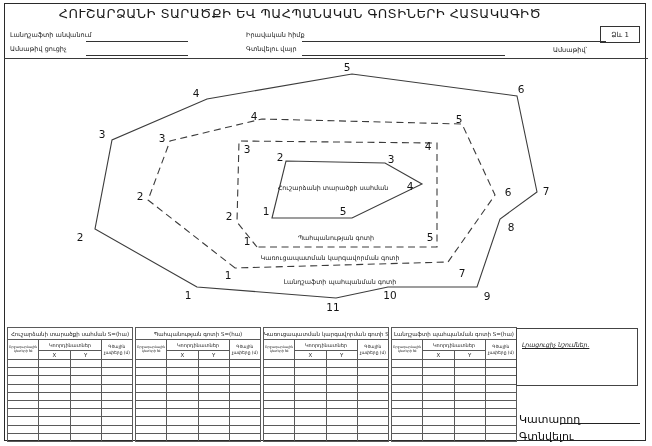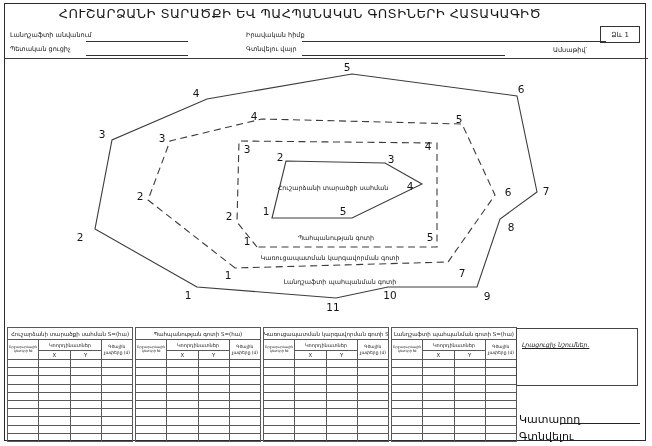--- a/index.html
+++ b/index.html
@@ -82,21 +82,21 @@
   <div class="hdr-divider"></div>
 
   <div class="title">ՀՈՒՇԱՐՁԱՆԻ ՏԱՐԱԾՔԻ ԵՎ ՊԱՀՊԱՆԱԿԱՆ ԳՈՏԻՆԵՐԻ ՀԱՏԱԿԱԳԻԾ</div>
   <div class="formno">Ձև 1</div>
 
   <div class="flabel" style="left:10px;top:31px">Լանդշաֆտի անվանում</div>
   <div class="fline" style="left:86px;top:40px;width:102px"></div>
   <div class="flabel" style="left:246px;top:31px">Իրավական հիմք</div>
   <div class="fline" style="left:302px;top:40px;width:304px"></div>
 
-  <div class="flabel" style="left:10px;top:45px">Պետական ցուցիչ</div>
+  <div class="flabel" style="left:10px;top:45px">Ամսաթիվ ցուցիչ</div>
   <div class="fline" style="left:86px;top:54px;width:102px"></div>
   <div class="flabel" style="left:246px;top:45px">Գտնվելու վայր</div>
   <div class="fline" style="left:302px;top:54px;width:203px"></div>
   <div class="flabel" style="left:553px;top:46px">Ամսաթիվ՝</div>
 
   <div class="tables">
     <table class="dt">
       <thead>
         <tr>
             <th class="tt" colspan="4">Հուշարձանի տարածքի սահման S=(հա)</th>

